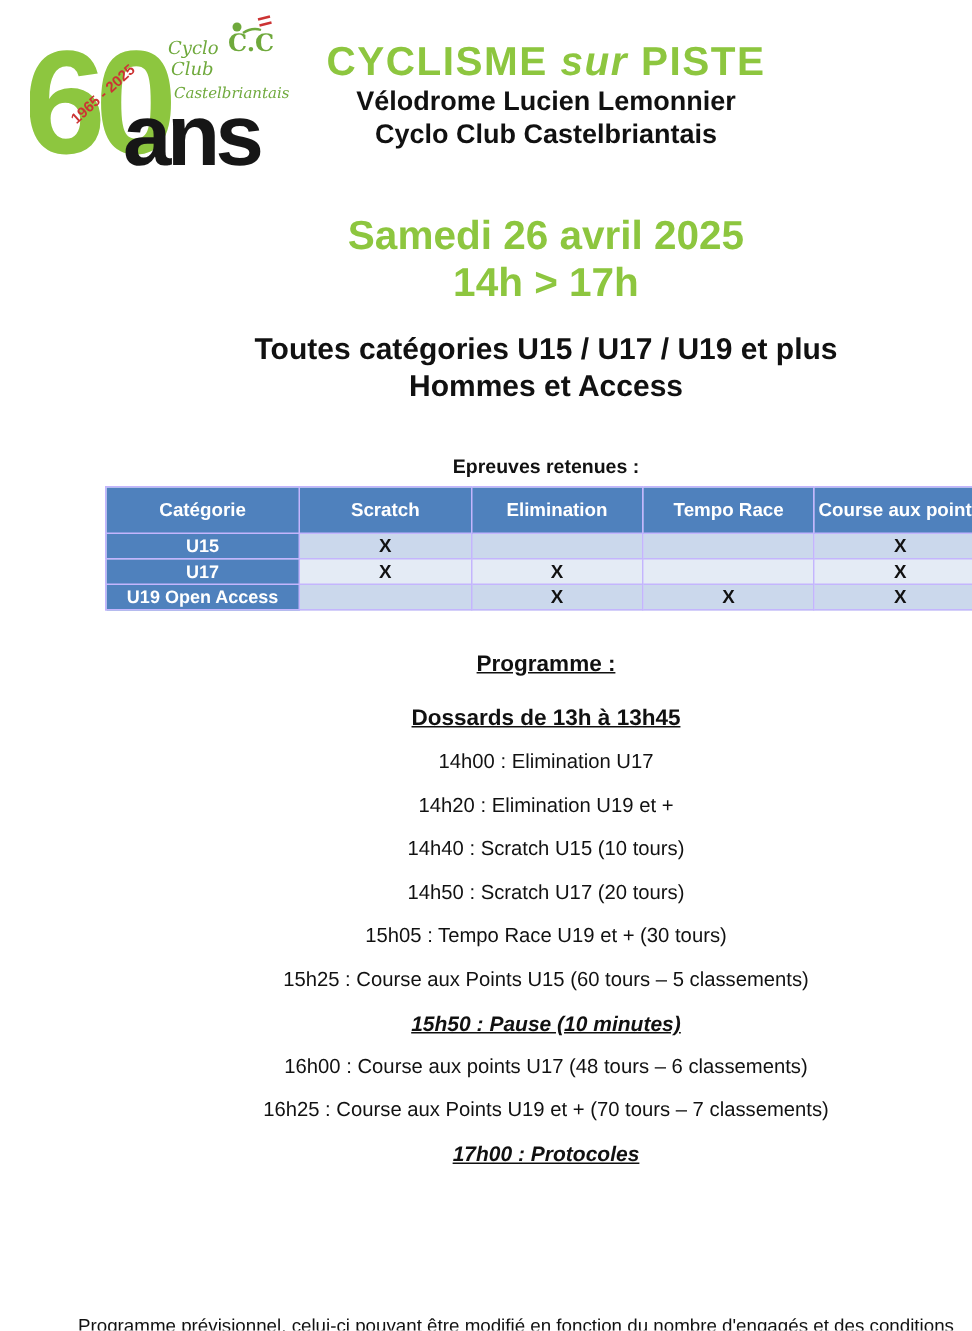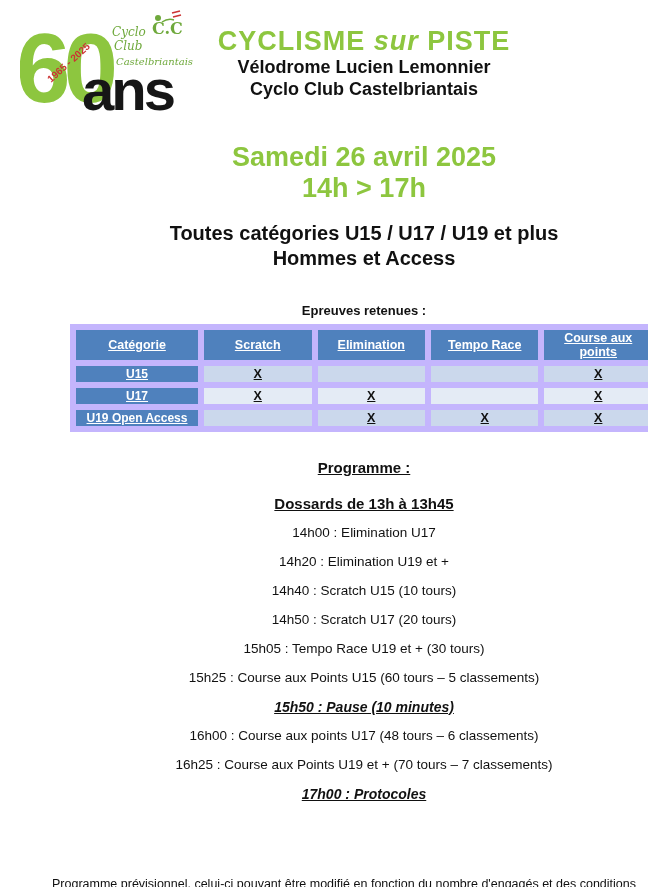--- a/index.html
+++ b/index.html
@@ -25,21 +25,21 @@
   .masthead-title .sur { font-style:italic; }
   .masthead-sub { font-size:18px; font-weight:bold; line-height:22px; color:#111; }
 
   
   .date-block { margin-top:42px; text-align:center; color:var(--green); font-weight:bold; font-size:27px; line-height:31px; }
   .cat-block  { margin-top:17px; text-align:center; font-weight:bold; font-size:20px; line-height:25px; color:#111; }
 
   
   .epreuves-caption { margin-top:32px; text-align:center; font-weight:bold; font-size:13px; color:#111; }
   .epreuves-table { width:588px; margin:6px auto 0 auto; border-collapse:collapse; table-layout:fixed; }
-  .epreuves-table th, .epreuves-table td { border:6px solid #c4b5fd; padding:0 2px; text-align:center; vertical-align:middle;text-decoration:underline; }
+  .epreuves-table th, .epreuves-table td { border:1px solid #c4b5fd; padding:0 2px; text-align:center; vertical-align:middle; }
   .epreuves-table th { background:var(--blue); color:#ffffff; font-size:12.5px; font-weight:bold; height:30px; line-height:14px; }
   .epreuves-table td { height:16px; font-size:12.5px; font-weight:bold; color:#111; }
   .epreuves-table td.cat-cell { background:var(--blue); color:#ffffff; font-size:12px; }
   .epreuves-table tr.row-a td.mark-cell { background:var(--row_a); }
   .epreuves-table tr.row-b td.mark-cell { background:var(--row_b); }
   .epreuves-table col.c0 { width:22%; }
   .epreuves-table col.cx { width:19.5%; }
 
   
   .prog-title { margin-top:27px; text-align:center; font-weight:bold; font-size:15px; text-decoration:underline; color:#111; }

